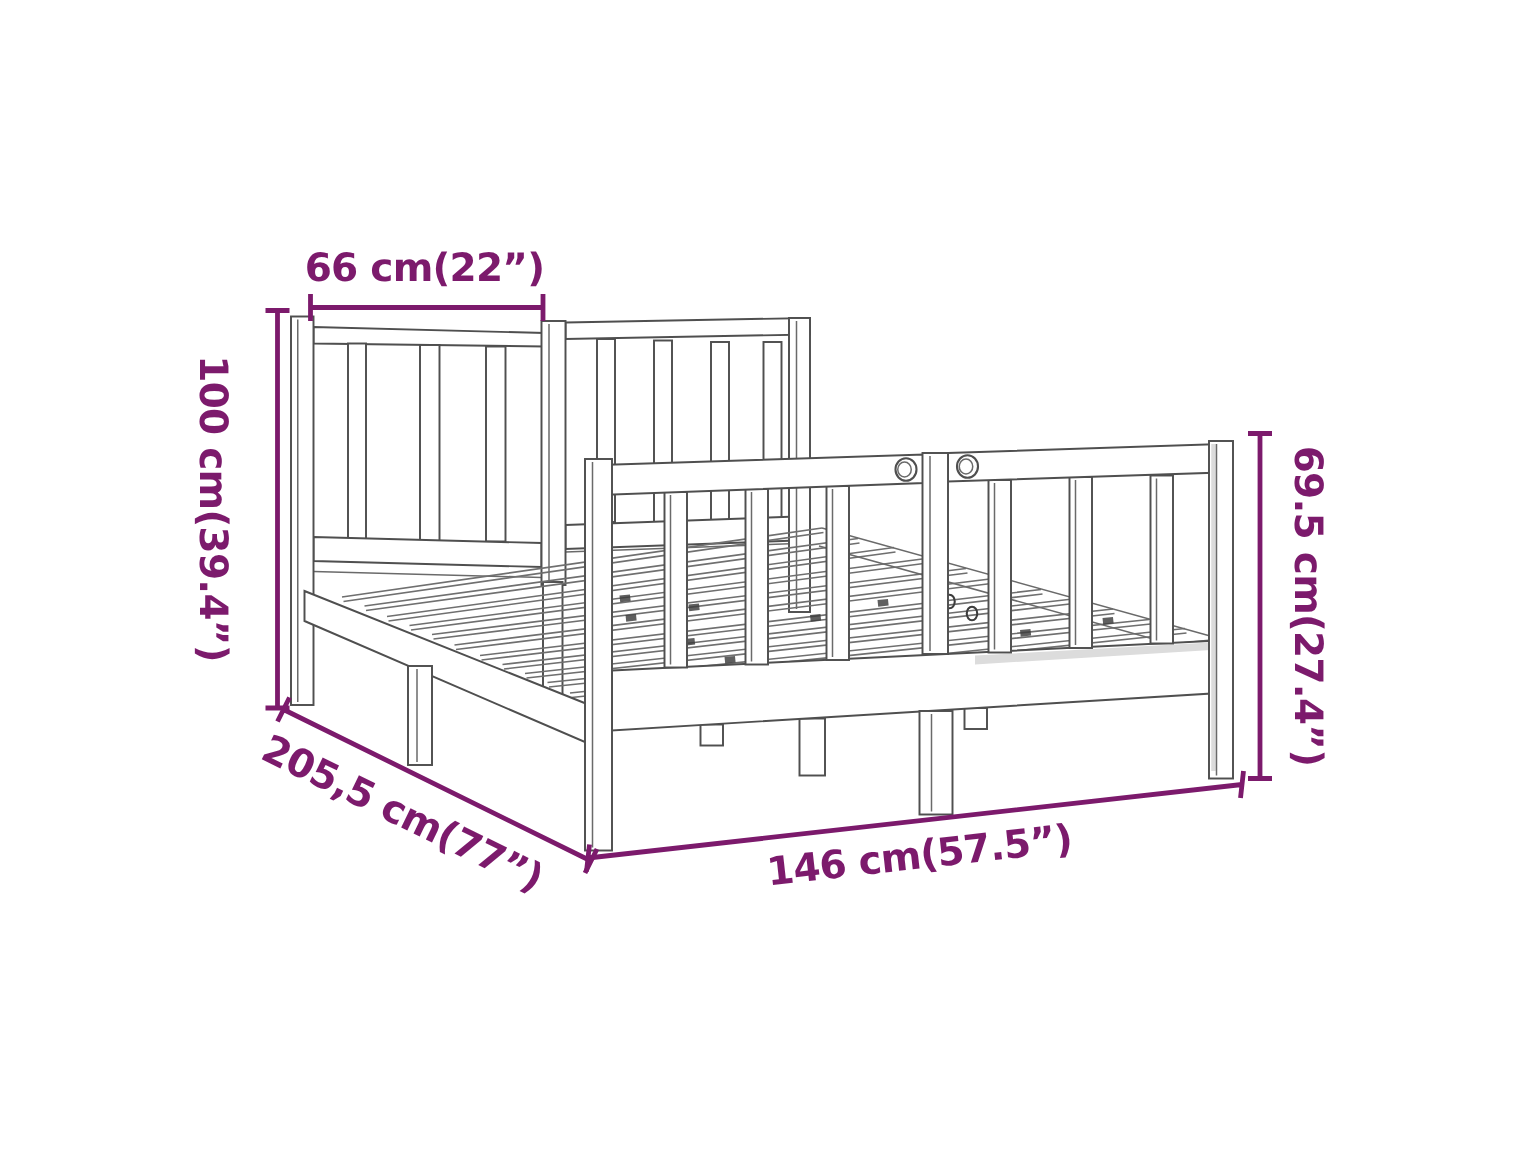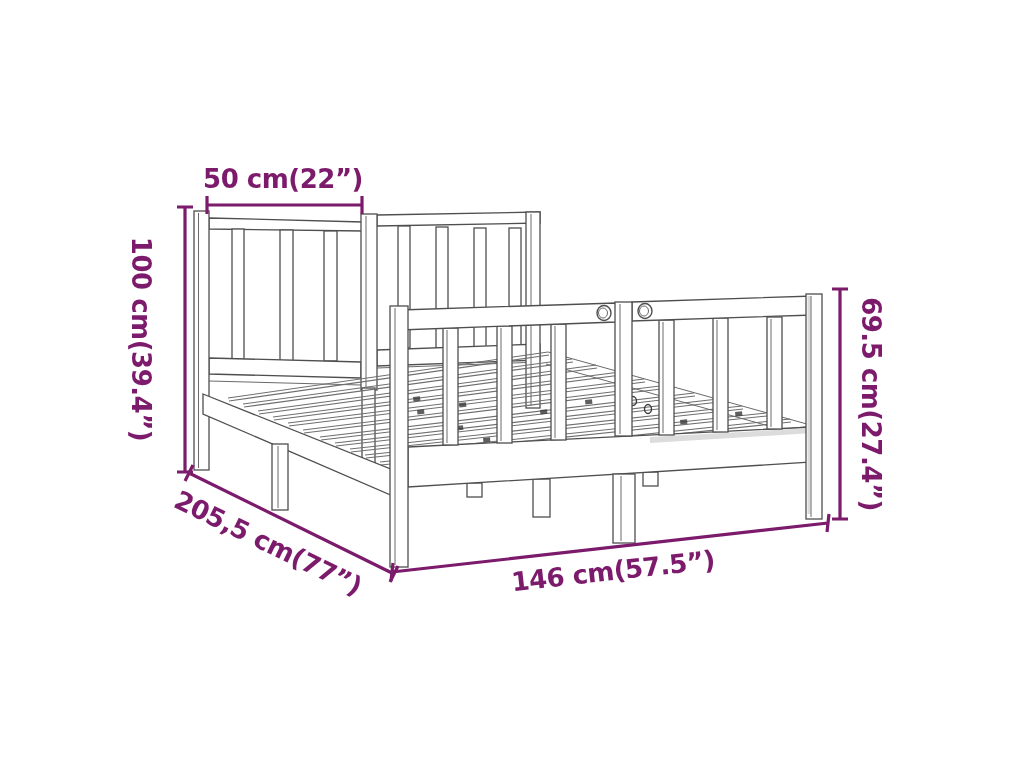--- a/index.html
+++ b/index.html
@@ -168,21 +168,21 @@
       <g>
         <path class="dim" d="M189 473 L394 574 M193 465 L185 481 M398 566 L390 582"></path>
       </g>
 
       <g>
         <path class="dim" d="M392 572 L828 523 M393 563 L391 581 M829 514 L827 532"></path>
       </g>
     </g>
   </svg>
 
-  <div class="dim-label" style="left: 283px; top: 179px; --rot: 0deg;">50 cm(22”)</div>
+  <div class="dim-label" style="left: 283px; top: 179px; --rot: 0deg;">66 cm(22”)</div>
 
   <div class="dim-label" style="left: 141px; top: 339px; --rot: 90deg;">100 cm(39.4”)</div>
 
   <div class="dim-label" style="left: 871px; top: 404px; --rot: 90deg;">69.5 cm(27.4”)</div>
 
   <div class="dim-label" style="left: 268px; top: 543px; --rot: 26deg;">205,5 cm(77”)</div>
 
   <div class="dim-label" style="left: 613px; top: 571px; --rot: -6.4deg;">146 cm(57.5”)</div>
 </div>
 

